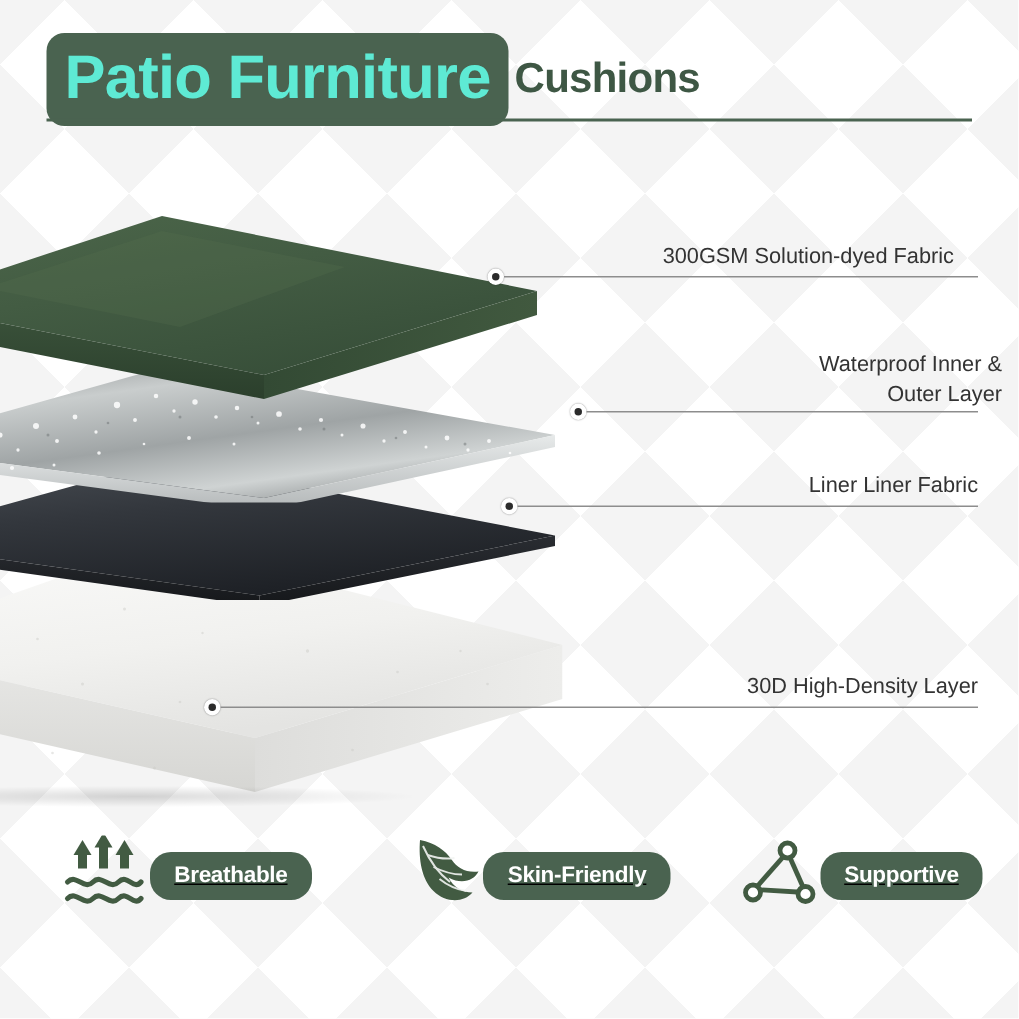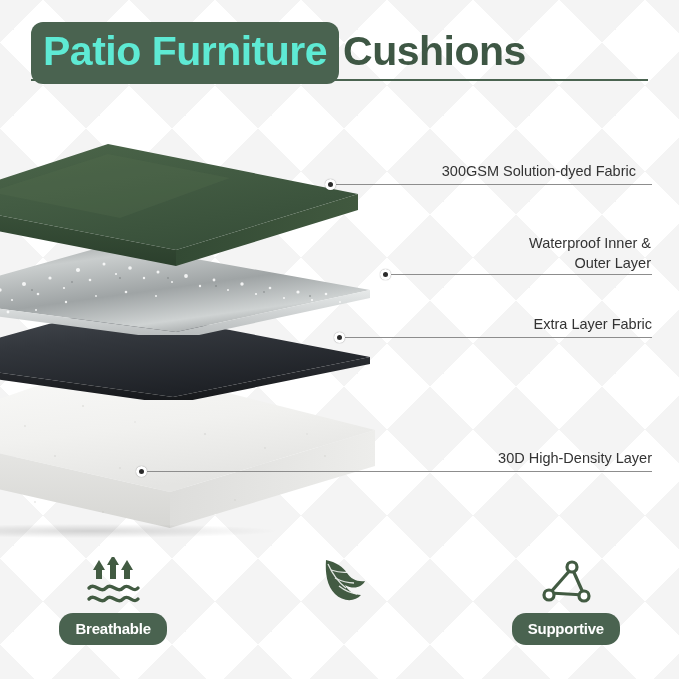--- a/index.html
+++ b/index.html
@@ -47,21 +47,21 @@
     font-size: 41px;
     font-weight: bold;
     line-height: 1;
     padding: 9px 12px 12px 12px;
     border-radius: 12px;
     letter-spacing: -0.5px;
     white-space: nowrap;
   }
   #title-plain {
     color: #3e5744;
-    font-size: 41px;
+    font-size: 28px;
     font-weight: bold;
     line-height: 1;
     padding: 9px 0 12px 4px;
     letter-spacing: -0.5px;
     white-space: nowrap;
   }
   #title-rule {
     position: absolute;
     left: 31px;
     top: 79px;
@@ -142,21 +142,21 @@
     white-space: pre-line;
     text-align: right;
   }
 
   #dot-1 { left: 325px; top: 179px; }
   #line-1 { left: 336px; top: 184px; width: 316px; }
   #label-1 { left: 336px; top: 161px; width: 300px; }
 
   #dot-2 { left: 380px; top: 269px; }
   #line-2 { left: 391px; top: 274px; width: 261px; }
-  #label-2 { left: 351px; top: 233px; width: 300px; }
+  #label-2 { left: 368px; top: 233px; width: 300px; }
 
   #dot-3 { left: 334px; top: 332px; }
   #line-3 { left: 345px; top: 337px; width: 307px; }
   #label-3 { left: 352px; top: 314px; width: 300px; }
 
   #dot-4 { left: 136px; top: 466px; }
   #line-4 { left: 147px; top: 471px; width: 505px; }
   #label-4 { left: 352px; top: 448px; width: 300px; }
 
   
@@ -165,23 +165,24 @@
     left: 0;
     top: 555px;
     width: 679px;
     height: 110px;
     display: flex;
     justify-content: space-around;
     align-items: flex-start;
   }
   .feature {
     display: flex;
-    flex-direction: column;
+    flex-direction: row;
     align-items: center;
     width: 150px;
+    text-decoration: underline;
   }
   .feature-icon {
     height: 56px;
     display: flex;
     align-items: center;
     justify-content: center;
   }
   .feature-pill {
     margin-top: 2px;
     background: #4a6350;
@@ -375,21 +376,21 @@
     <div class="callout-line" id="line-1"></div>
     <div class="callout-label" id="label-1">300GSM Solution-dyed Fabric</div>
 
     <div class="callout-dot" id="dot-2"></div>
     <div class="callout-line" id="line-2"></div>
     <div class="callout-label" id="label-2">Waterproof Inner  &amp;
 Outer Layer</div>
 
     <div class="callout-dot" id="dot-3"></div>
     <div class="callout-line" id="line-3"></div>
-    <div class="callout-label" id="label-3">Extra Layer Fabric</div>
+    <div class="callout-label" id="label-3">Liner Liner Fabric</div>
 
     <div class="callout-dot" id="dot-4"></div>
     <div class="callout-line" id="line-4"></div>
     <div class="callout-label" id="label-4">30D High-Density Layer</div>
   </div>
 
   <div id="features">
 
     <div class="feature">
       <div class="feature-icon">
@@ -417,20 +418,21 @@
           <path d="M16,3 C15,16 17,29 25,37 C33,45 45,45 51,38 C44,38 38,34 35,28 C44,33 52,30 55,24
                    C47,25 41,22 37,16 C33,10 26,5 16,3 Z" fill="#425b42"></path>
           <g stroke="#f2f4f2" stroke-width="1.3" fill="none" opacity="0.9">
             <path d="M18,7 C22,16 28,25 36,31"></path>
             <path d="M21,13 C27,15 33,16 39,15"></path>
             <path d="M25,21 C31,24 37,26 44,26"></path>
             <path d="M29,29 C34,33 40,36 47,37"></path>
           </g>
         </svg>
       </div>
+      <div class="feature-pill">Skin-Friendly</div>
     </div>
 
 
     <div class="feature">
       <div class="feature-icon">
         <svg width="56" height="52" viewBox="0 0 56 52">
           <g stroke="#425b42" stroke-width="3.2" fill="none">
             <line x1="34" y1="11" x2="12" y2="36"></line>
             <line x1="34" y1="11" x2="46" y2="38"></line>
             <line x1="12" y1="36" x2="46" y2="38"></line>

